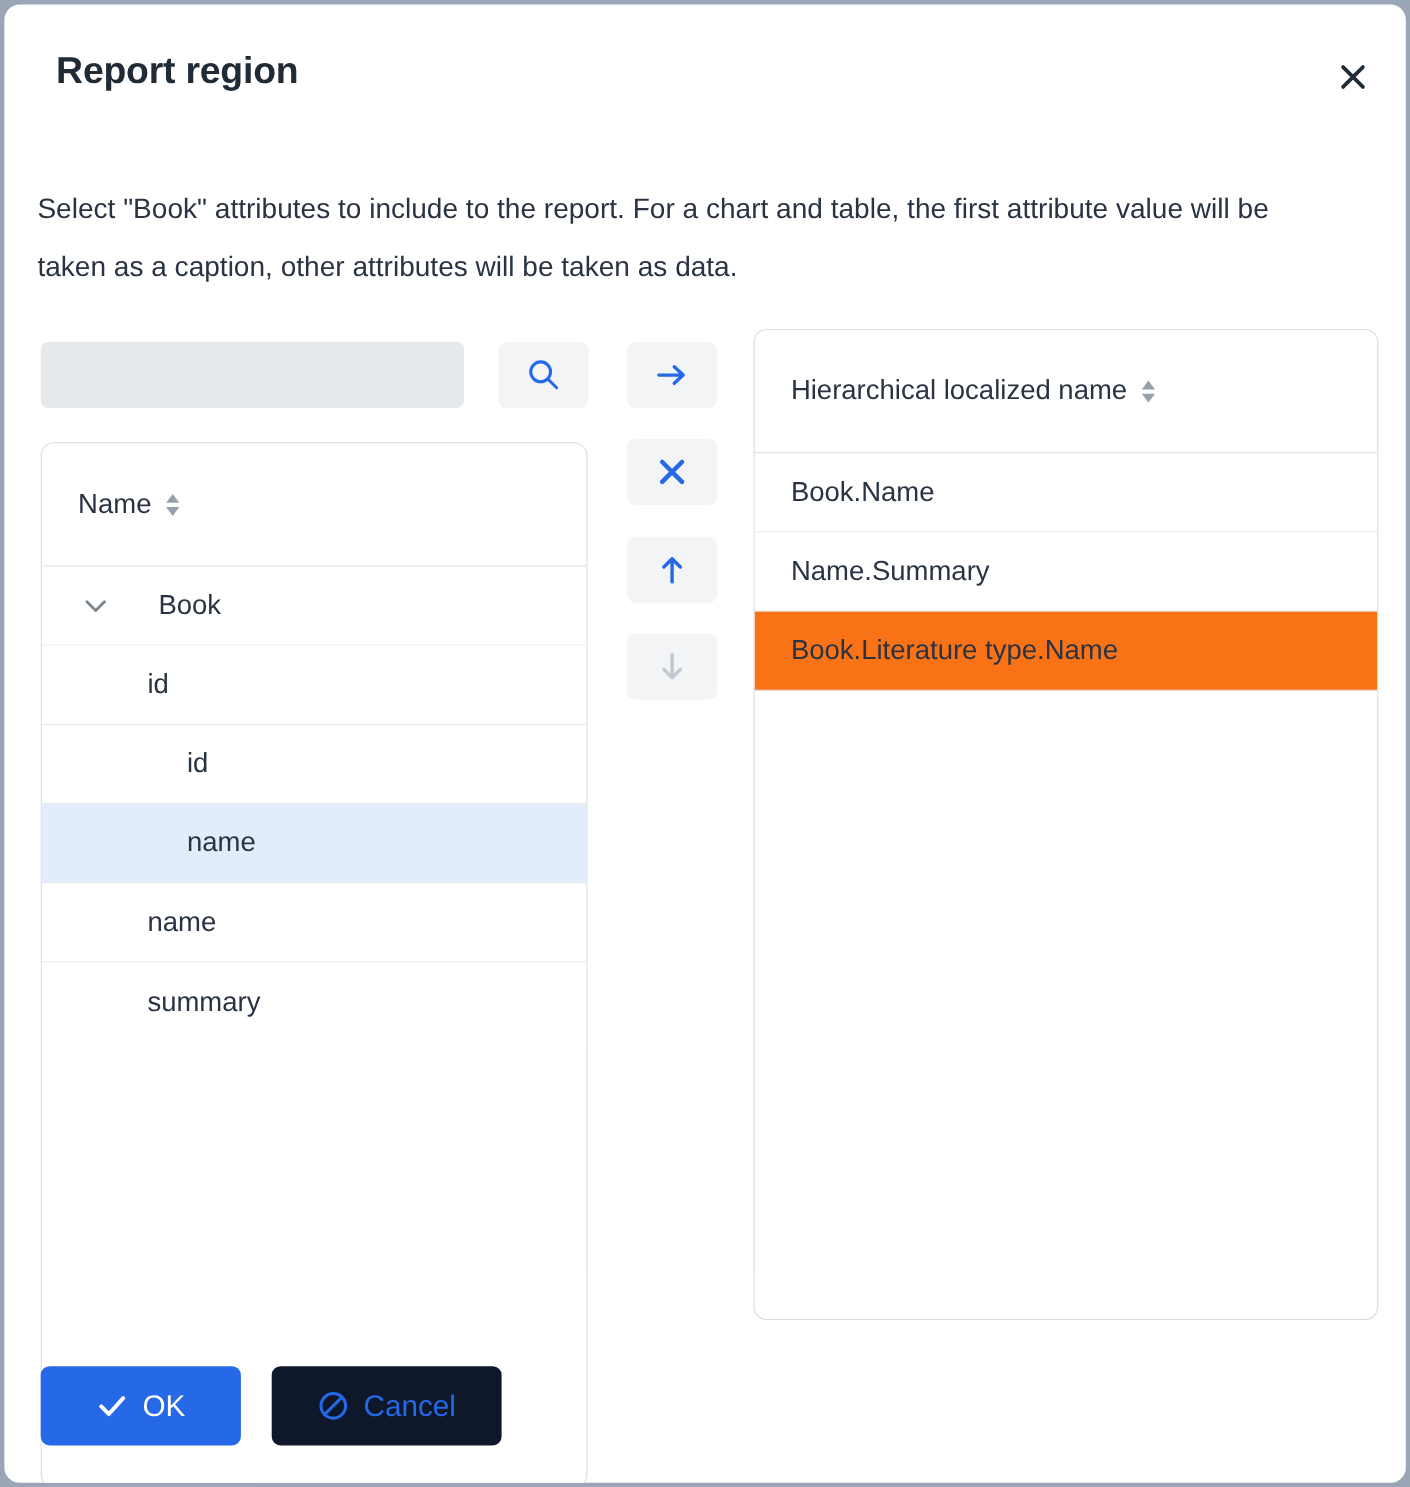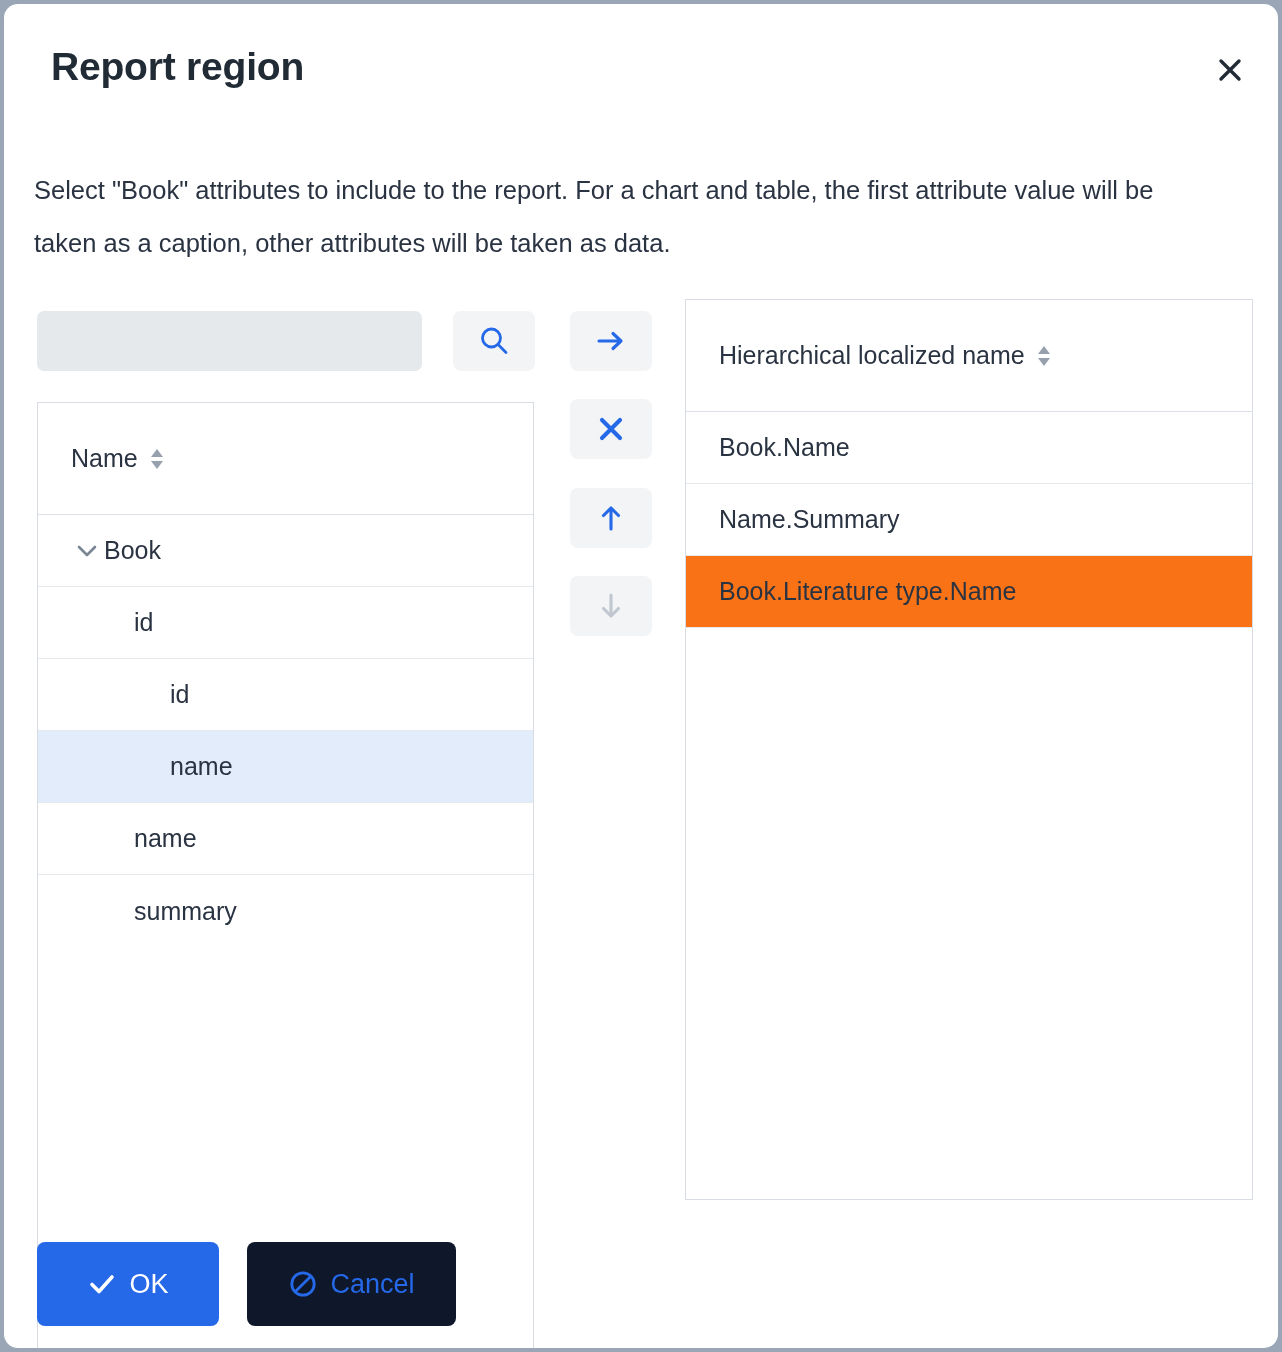--- a/index.html
+++ b/index.html
@@ -30,21 +30,21 @@
   .dlg-header {
     position: absolute;
     left: 0; top: 0;
     width: 100%;
     height: 124px;
   }
   .dlg-title {
     position: absolute;
     left: 47px;
     top: 41px;
-    font-size: 39px;
+    font-size: 34px;
     font-weight: bold;
     color: #212b36;
     letter-spacing: -0.2px;
     white-space: nowrap;
   }
   .close-btn {
     position: absolute;
     right: 26px;
     top: 44px;
     width: 44px;
@@ -114,21 +114,21 @@
   .act-add   { top: 307px; }
   .act-del   { top: 395px; }
   .act-up    { top: 484px; }
   .act-down  { top: 572px; }
 
   
   .panel {
     position: absolute;
     background: #ffffff;
     border: 1px solid #d8dde3;
-    border-radius: 0;
+    border-radius: 12px;
     overflow: hidden;
   }
   .panel-left {
     left: 33px;
     top: 398px;
     width: 497px;
     height: 951px;
   }
   .panel-right {
     left: 681px;
@@ -172,42 +172,42 @@
   .row .chev {
     width: 34px;
     display: inline-flex;
     align-items: center;
     justify-content: center;
     flex: 0 0 auto;
   }
   .row .lbl { white-space: nowrap; }
 
   
-  .lvl0 { padding-left: 32px; }
+  .lvl0 { padding-left: 32px; gap: 40px; }
   .lvl1 { padding-left: 96px; }
   .lvl2 { padding-left: 132px; }
 
   .rrow {
     height: 72px;
     display: flex;
     align-items: center;
     padding-left: 33px;
     border-bottom: 1px solid #e4e9ee;
     font-size: 25px;
     color: #2a3342;
     cursor: pointer;
     background: #ffffff;
     white-space: nowrap;
   }
   .rrow.selected { background: #f97316; }
 
   
   .btn {
     position: absolute;
-    height: 84px;
+    height: 72px;
     border: none;
     border-radius: 8px;
     font-size: 27px;
     font-family: "Liberation Sans", sans-serif;
     display: flex;
     align-items: center;
     justify-content: center;
     gap: 12px;
     cursor: pointer;
     padding: 0 26px;

